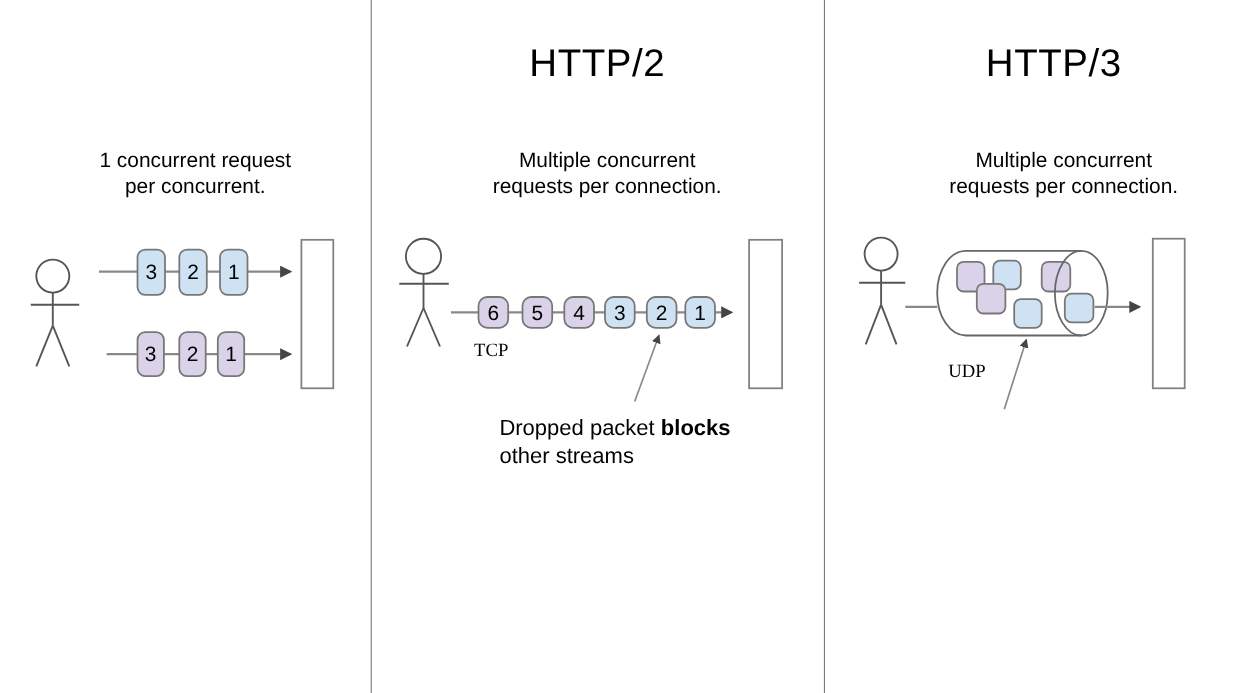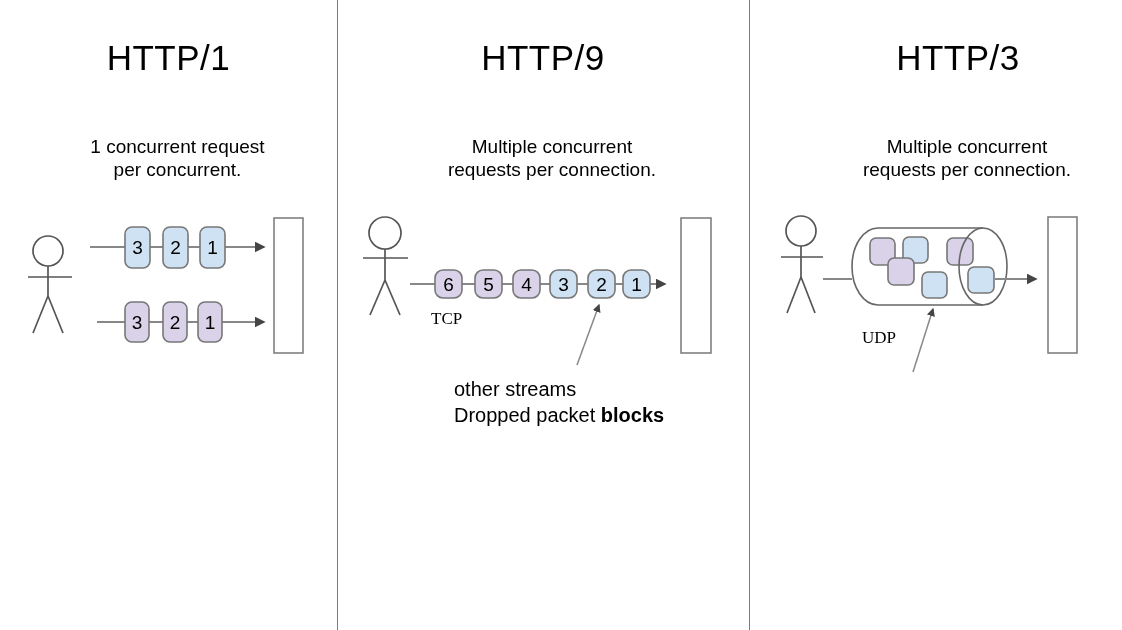--- a/index.html
+++ b/index.html
@@ -36,28 +36,27 @@
   }
   .annotation b { font-weight: 700; }
 </style>
 </head>
 <body>
 
 <div class="divider" style="left:337px"></div>
 <div class="divider" style="left:749px"></div>
 
 <div class="col-header" style="left:0; width:337px">
-  <div class="title">HTTP/1</div>
   <div class="subtitle">
     <div>1 concurrent request</div>
     <div>per concurrent.</div>
   </div>
 </div>
 <div class="col-header" style="left:337px; width:412px">
-  <div class="title">HTTP/9</div>
+  <div class="title">HTTP/2</div>
   <div class="subtitle">
     <div>Multiple concurrent</div>
     <div>requests per connection.</div>
   </div>
 </div>
 <div class="col-header" style="left:749px; width:418px">
   <div class="title">HTTP/3</div>
   <div class="subtitle">
     <div>Multiple concurrent</div>
     <div>requests per connection.</div>
@@ -132,17 +131,17 @@
     <rect x="968" y="267" width="26" height="26" rx="6" ry="6" fill="#cfe2f3" stroke="#777777" stroke-width="1.6"></rect>
     <line x1="995" y1="279" x2="1036" y2="279" stroke="#888888" stroke-width="2" marker-end="url(#ah)"></line>
     <rect x="1048" y="217" width="29" height="136" fill="#ffffff" stroke="#808080" stroke-width="1.6"></rect>
     <line x1="913" y1="372" x2="933" y2="309" stroke="#888888" stroke-width="1.5" marker-end="url(#ah)"></line>
   </svg>
 
 <div class="proto-label" style="left:431px; top:310px">TCP</div>
 <div class="proto-label" style="left:862px; top:329px">UDP</div>
 
 <div class="annotation" id="ann-http2" style="left:454px; top:376px">
+    <div><span>Dropped packet </span><b>blocks</b></div>
     <div><span>other streams</span></div>
-    <div><span>Dropped packet </span><b>blocks</b></div>
   </div>
 <div class="annotation" id="ann-http3" style="left:826px; top:387px">
   </div>
 
 </body></html>

